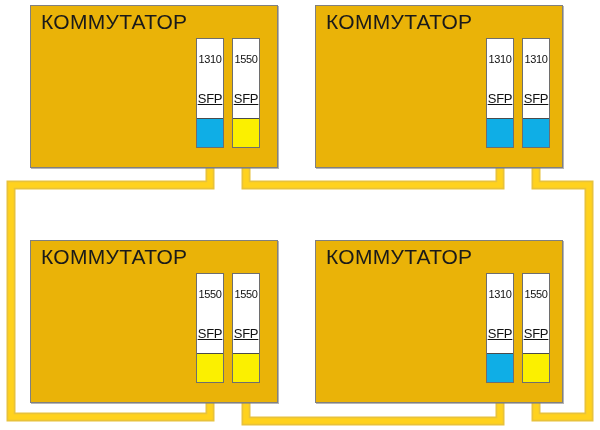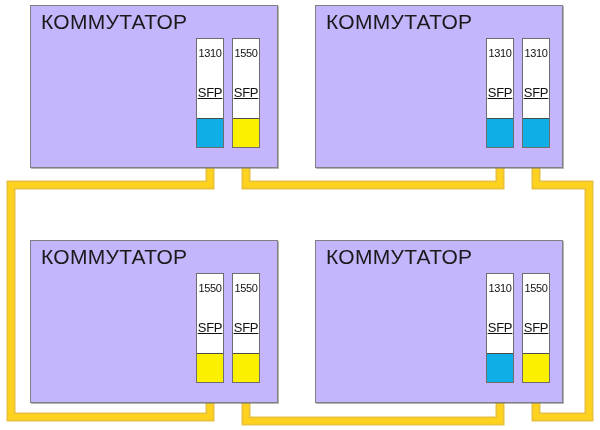--- a/index.html
+++ b/index.html
@@ -18,21 +18,21 @@
   
   #cables{
     position:absolute;
     left:0; top:0;
     width:600px; height:430px;
     pointer-events:none;
   }
   
   .switch{
     position:absolute;
-    background:#c4b5fd;
+    background:#eab308;
     border:1px solid #808080;
     box-sizing:border-box;
     box-shadow:1px 1px 0 rgba(120,120,120,.55);
   }
   .switch-title{
     position:absolute;
     left:10px;
     top:4px;
     font-size:21px;
     letter-spacing:.3px;
@@ -48,21 +48,21 @@
     background:#ffffff;
     border:1px solid #6e6e6e;
     box-sizing:border-box;
     display:flex;
     flex-direction:column;
     align-items:center;
   }
   .sfp-wavelength{
     font-size:11px;
     line-height:11px;
-    margin-top:9px;
+    margin-top:15px;
     color:#111;
     letter-spacing:-0.4px;
     font-weight:400;
     text-align:right;
   }
   .sfp-label{
     font-size:13px;
     line-height:13px;
     margin-top:27px;
     color:#111;

